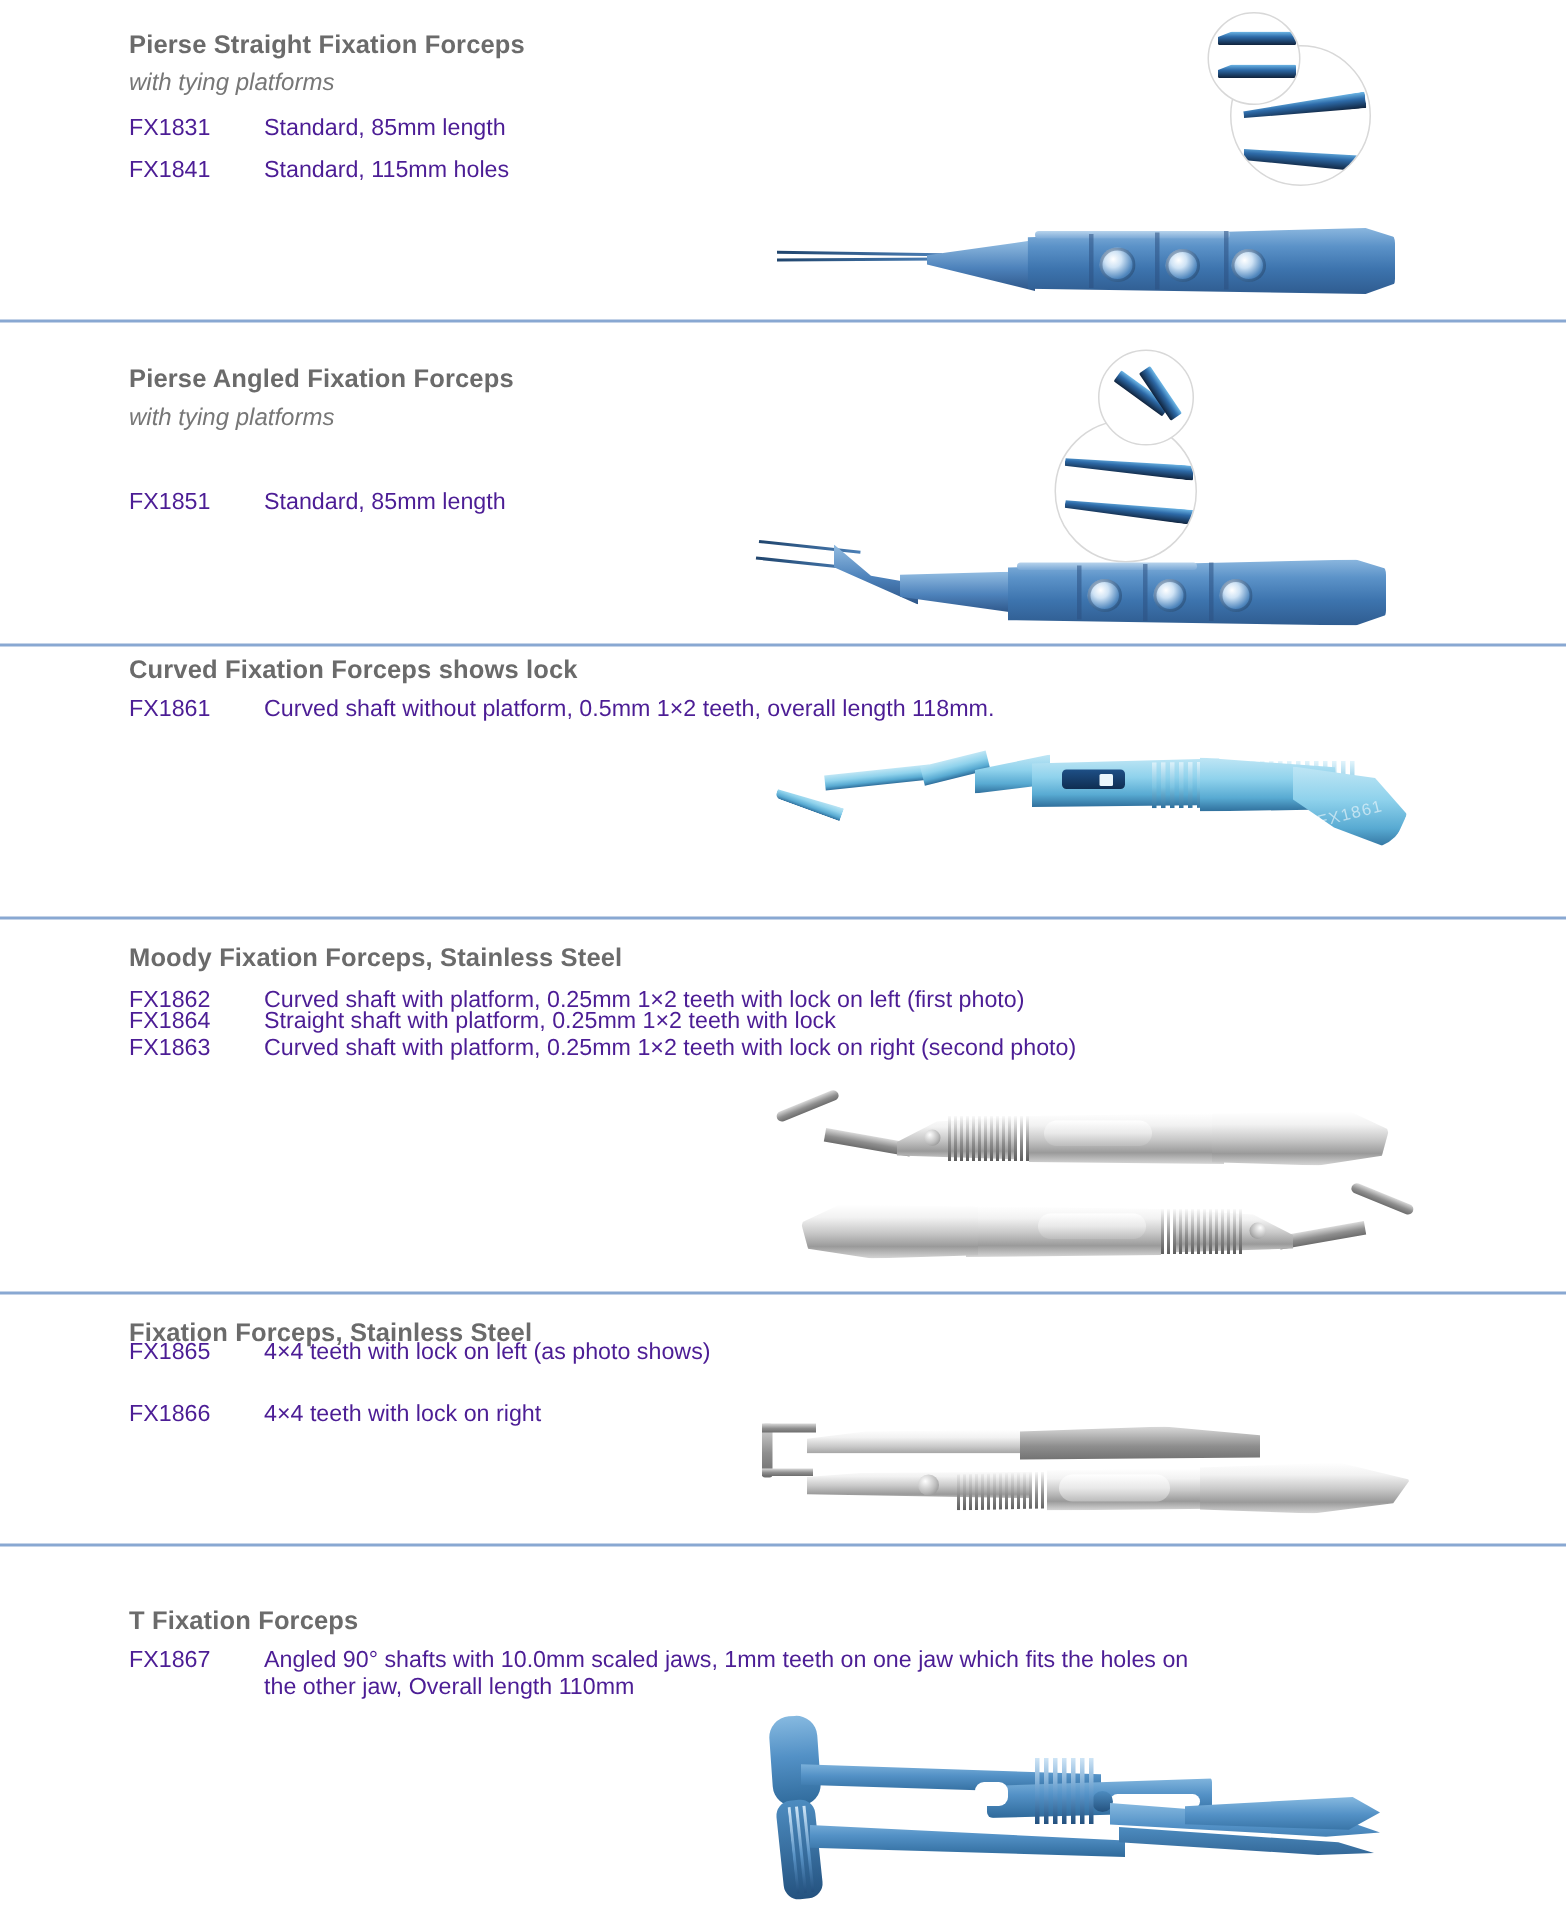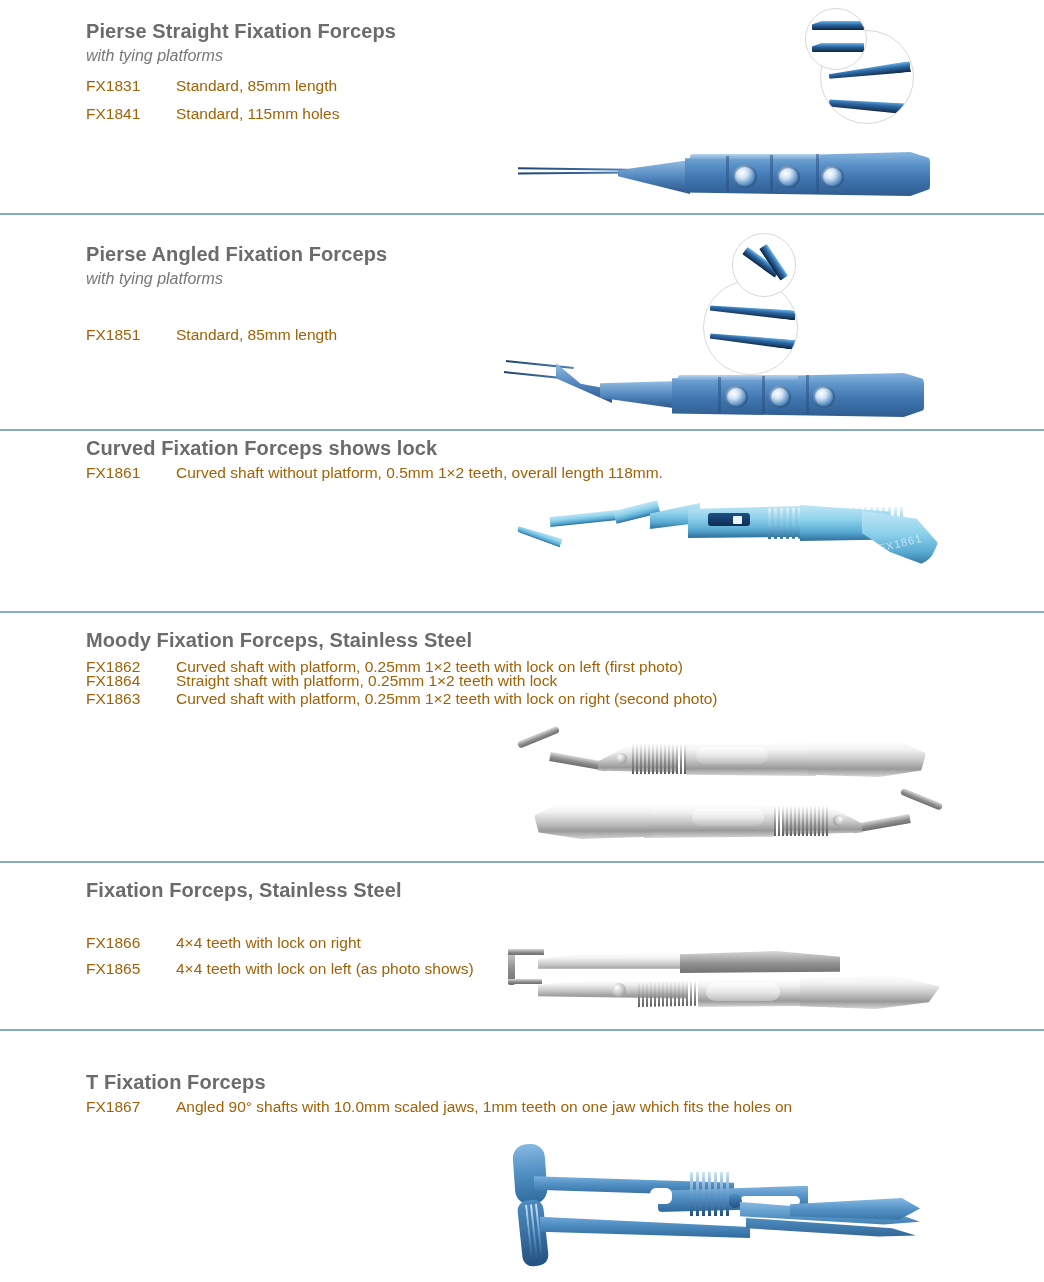--- a/index.html
+++ b/index.html
@@ -21,36 +21,36 @@
   .divider {
     position: absolute;
     left: 0; right: 0;
     height: 2px;
     background: #89a8d2;
   }
 
   .txt { position: absolute; left: 86px; }
   .title {
     font-weight: bold;
-    font-size: 20px;
+    font-size: 17px;
     color: #6b6b6b;
     letter-spacing: 0.1px;
     white-space: nowrap;
   }
   .subtitle {
     font-style: italic;
     font-size: 16px;
     color: #777777;
     white-space: nowrap;
   }
   .specrow {
     position: absolute;
     left: 86px;
     font-size: 15.5px;
-    color: #a16207;
+    color: #4c1d95;
     white-space: nowrap;
   }
   .code { display: inline-block; width: 90px; }
   .spec-wrap { white-space: normal; width: 900px; }
   .spec-wrap .cont { display: block; margin-left: 90px; }
 
   
   .art { position: absolute; }
 
   
@@ -433,21 +433,21 @@
       </div>
     </div>
 
     <div class="divider" style="top:861px;"></div>
   </div>
 
   <div class="section">
 
     <div class="txt title" style="top:879px;">Fixation Forceps, Stainless Steel</div>
 
-    <div class="specrow" style="top:960px;">
+    <div class="specrow" style="top:893px;">
       <span class="code">FX1865</span><span>4×4 teeth with lock on left (as photo shows)</span>
     </div>
     <div class="specrow" style="top:934px;">
       <span class="code">FX1866</span><span>4×4 teeth with lock on right</span>
     </div>
 
     <div class="art" style="left:490px; top:935px; width:450px; height:95px;">
 
       <div class="ss-dark" style="left:18px; top:14px; width:7px; height:36px; border-radius:2px;"></div>
       <div class="ss-dark" style="left:18px; top:14px; width:36px; height:6px;"></div>
@@ -492,20 +492,21 @@
 
     <div class="divider" style="top:1029px;"></div>
   </div>
 
   <div class="section">
 
     <div class="txt title" style="top:1071px;">T Fixation Forceps</div>
 
     <div class="specrow spec-wrap" style="top:1098px;">
       <span class="code">FX1867</span><span>Angled 90° shafts with 10.0mm scaled jaws, 1mm teeth on one jaw which fits the holes on</span>
+      <span class="cont">the other jaw, Overall length 110mm</span>
     </div>
 
     <div class="art" style="left:490px; top:1140px; width:450px; height:142px;">
 
       <div class="tf" style="left:24px; top:4px; width:32px; height:60px;
            border-radius: 14px; transform: rotate(-4deg);"></div>
 
       <div class="tf-dark" style="left:30px; top:60px; width:26px; height:66px;
            border-radius: 10px; transform: rotate(-6deg);"></div>
       <div class="tf-grip" style="left:38px; top:64px; width:14px; height:58px; transform: rotate(-6deg);">

